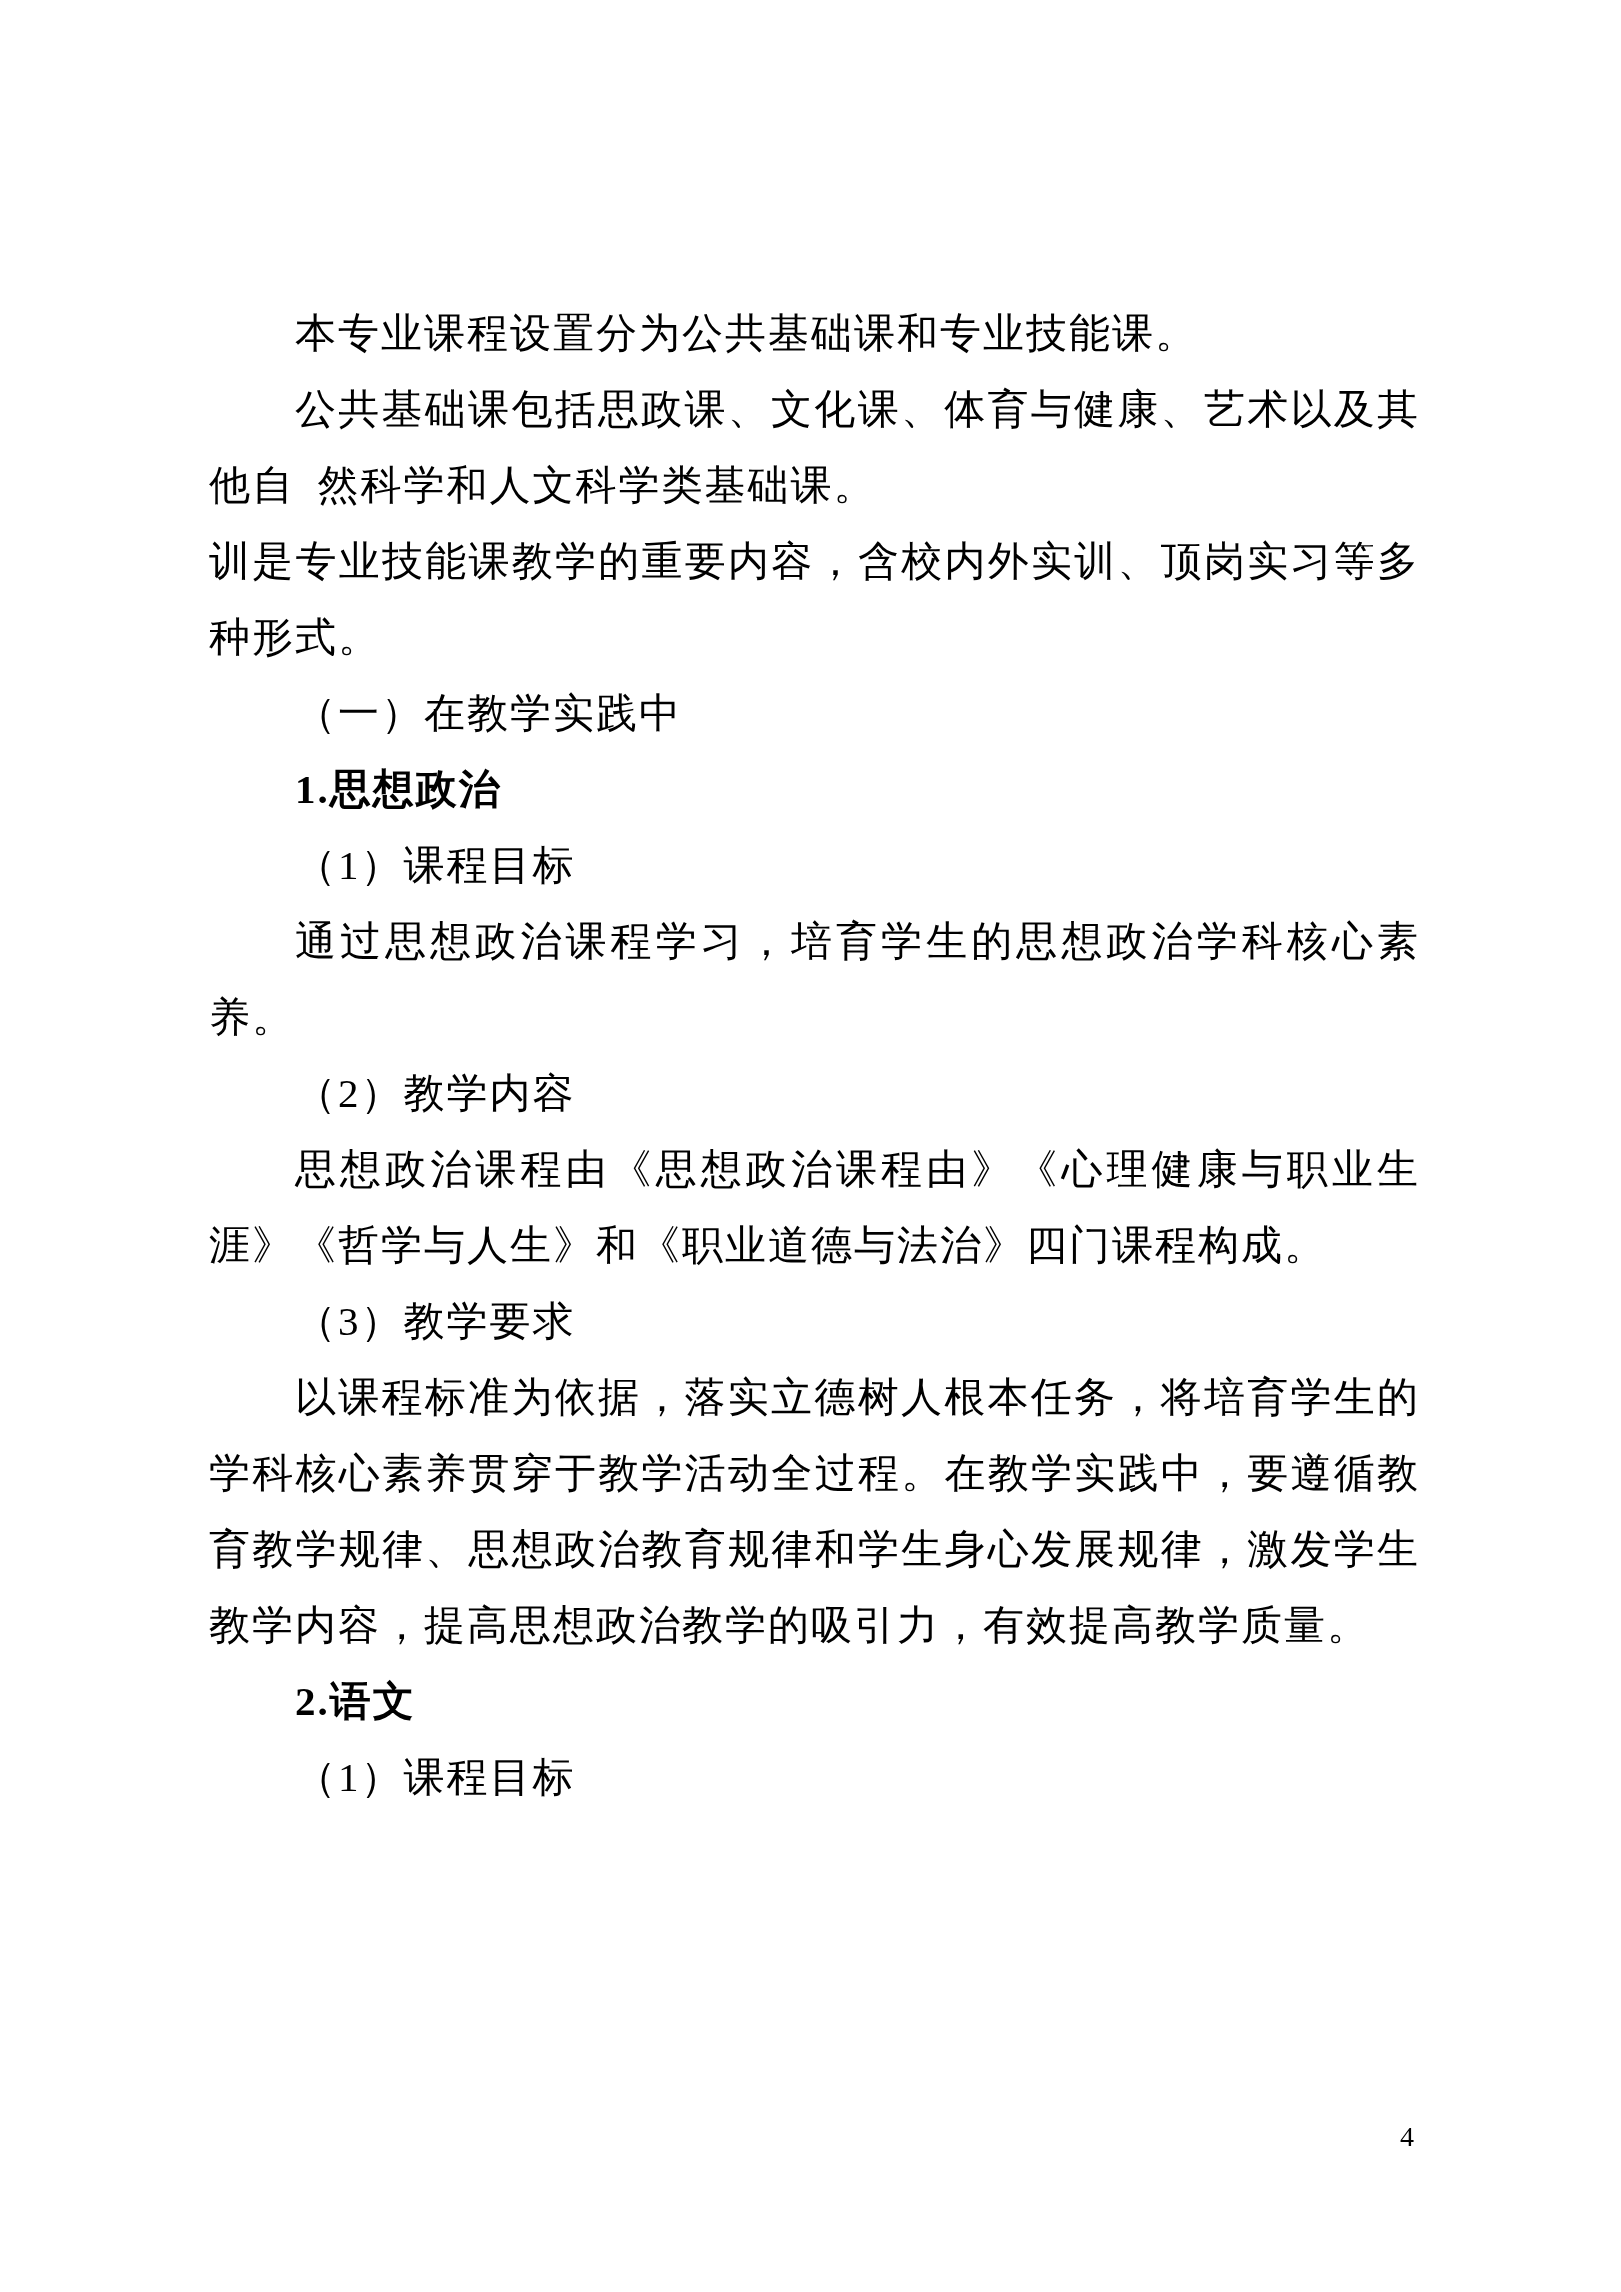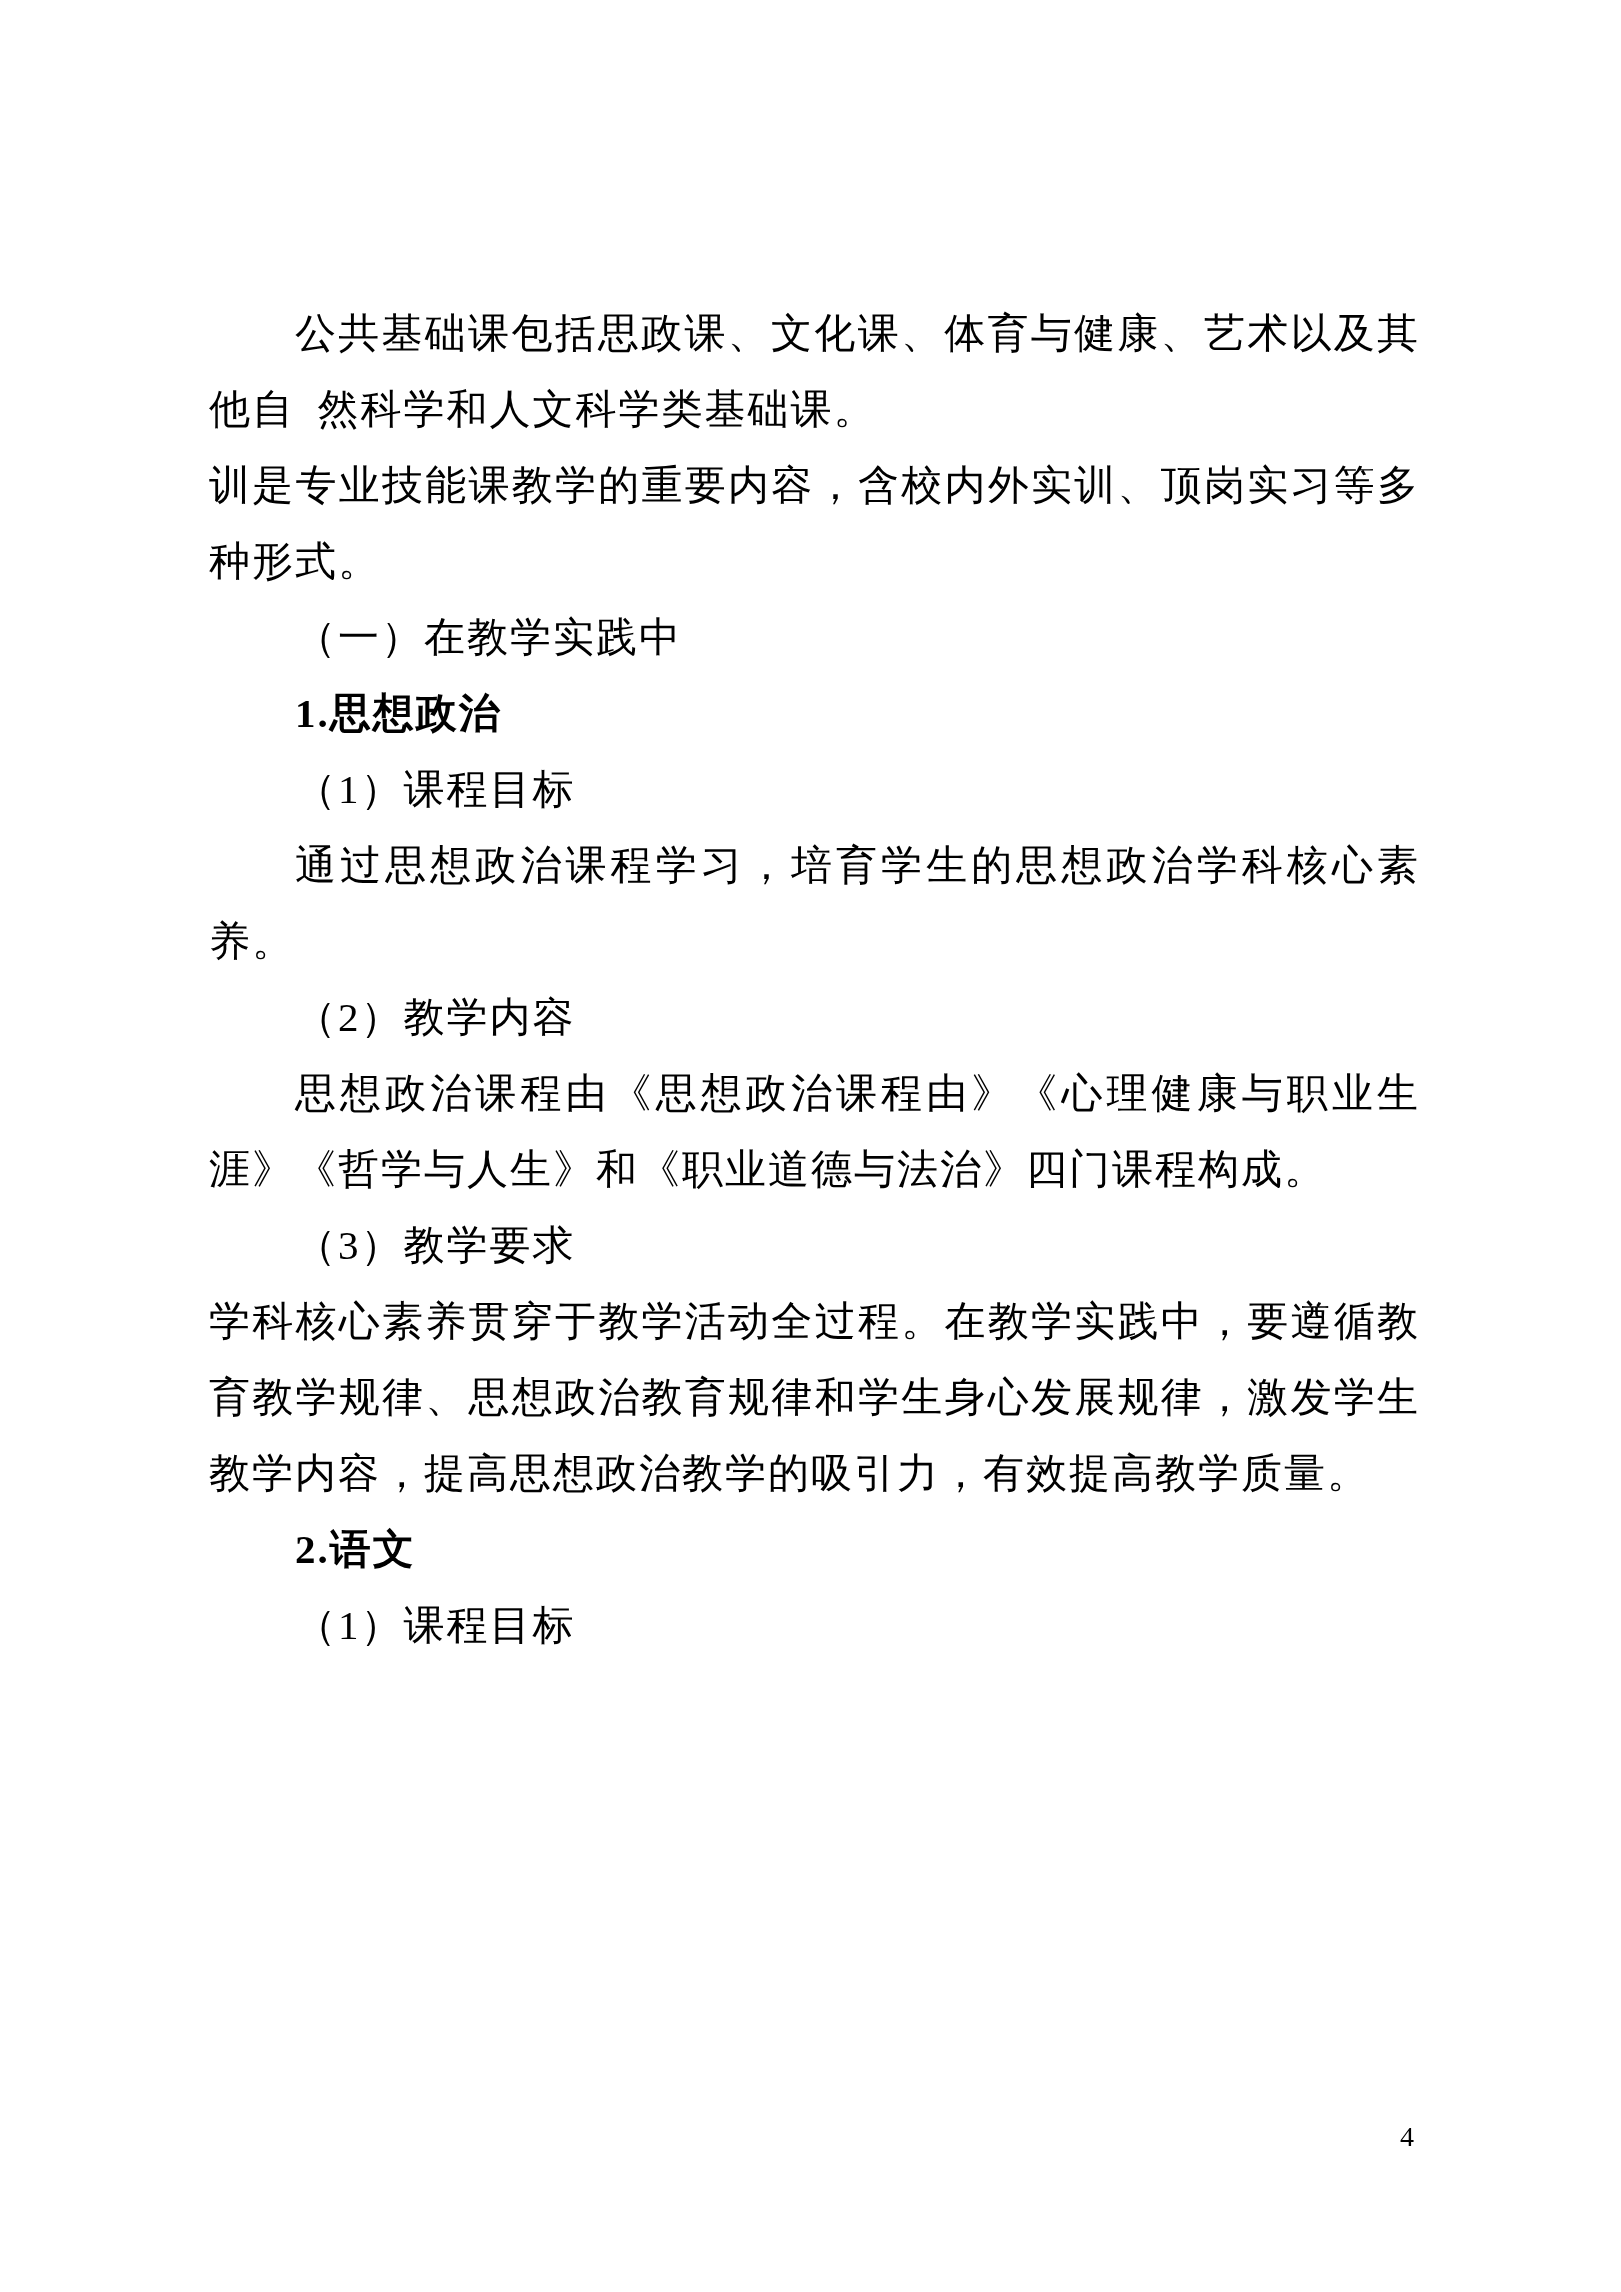--- a/index.html
+++ b/index.html
@@ -54,33 +54,35 @@
     line-height: 35px;
     color: #000000;
     letter-spacing: 0;
   }
 </style>
 </head>
 <body>
 
 <div class="page">
   <div class="content">
+      <div class="line indent">本专业课程设置分为公共基础课和专业技能课。</div>
       <div class="line indent full">公共基础课包括思政课、文化课、体育与健康、艺术以及其</div>
       <div class="line">他自 然科学和人文科学类基础课。</div>
       <div class="line full">训是专业技能课教学的重要内容，含校内外实训、顶岗实习等多</div>
       <div class="line">种形式。</div>
       <div class="line indent">（一）在教学实践中</div>
       <div class="line indent bold">1.思想政治</div>
       <div class="line indent">（1）课程目标</div>
       <div class="line indent full">通过思想政治课程学习，培育学生的思想政治学科核心素</div>
       <div class="line">养。</div>
       <div class="line indent">（2）教学内容</div>
       <div class="line indent full">思想政治课程由《思想政治课程由》《心理健康与职业生</div>
       <div class="line">涯》《哲学与人生》和《职业道德与法治》四门课程构成。</div>
       <div class="line indent">（3）教学要求</div>
+      <div class="line indent full">以课程标准为依据，落实立德树人根本任务，将培育学生的</div>
       <div class="line full">学科核心素养贯穿于教学活动全过程。在教学实践中，要遵循教</div>
       <div class="line full">育教学规律、思想政治教育规律和学生身心发展规律，激发学生</div>
       <div class="line">教学内容，提高思想政治教学的吸引力，有效提高教学质量。</div>
       <div class="line indent bold">2.语文</div>
       <div class="line indent">（1）课程目标</div>
     </div>
   <div class="page-number">4</div>
 </div>
 
 

